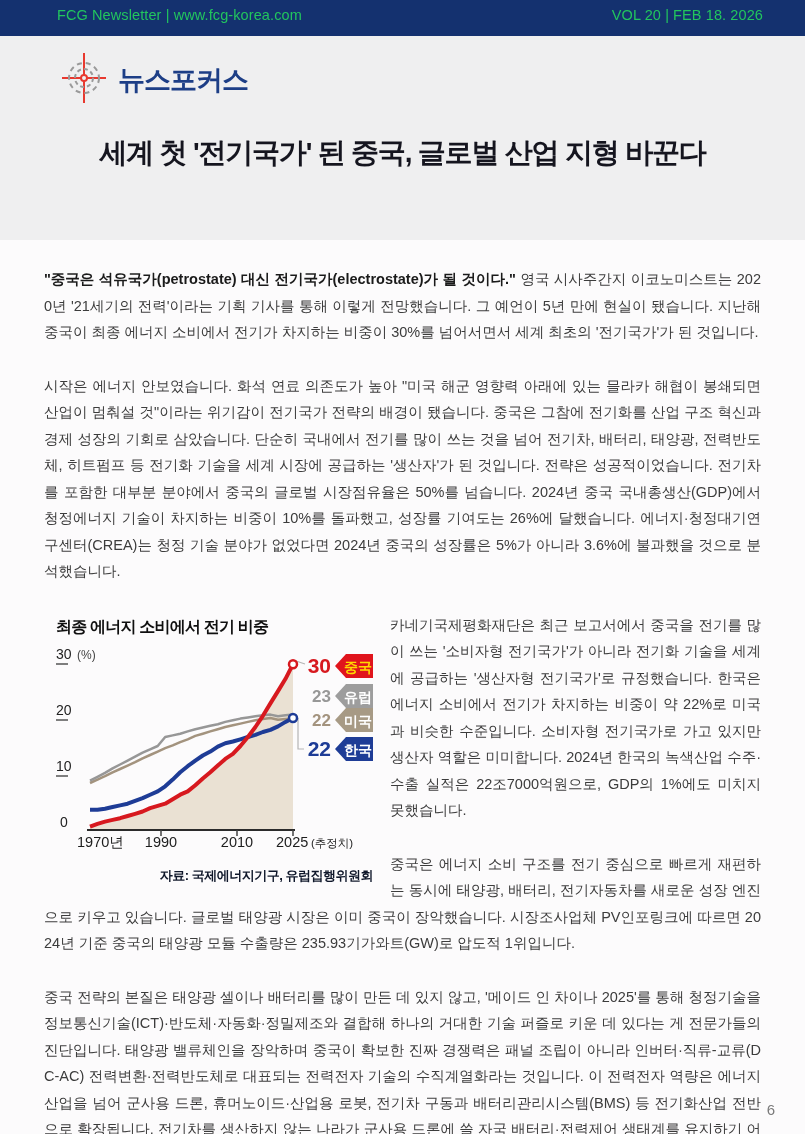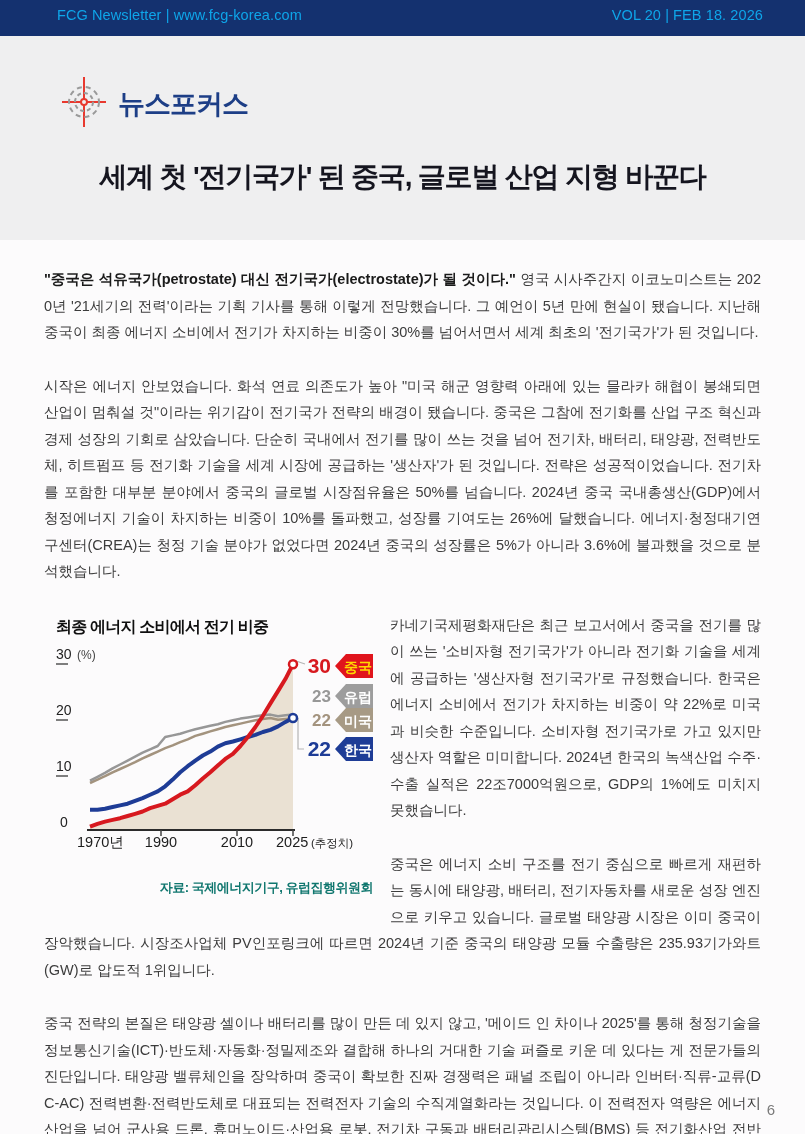--- a/index.html
+++ b/index.html
@@ -7,32 +7,32 @@
   body {
     height:1134px;
     background:#fcfbfc;
     font-family:"Liberation Sans","DejaVu Sans",sans-serif;
     position:relative;
     overflow:hidden;
   }
   .topbar {
     height:36px;
     background:#14316f;
-    color:#0ea5e9;
+    color:#22c55e;
     display:flex;
     align-items:center;
     justify-content:space-between;
     padding:0 42px 6px 57px;
     font-size:14.5px;
     letter-spacing:0.1px;
   }
   .masthead {
     height:204px;
     background:#efeff0;
-    padding:40px 0 0 60px;
+    padding:16px 0 0 60px;
   }
   .logo-row { display:flex; align-items:center; gap:10px; }
   .logo-text {
     color:#1d3e86;
     font-size:27px;
     font-weight:bold;
     letter-spacing:-1px;
   }
   .headline {
     margin-top:26px;
@@ -63,23 +63,23 @@
     font-weight:800;
     color:#0f0f0f;
     letter-spacing:-0.8px;
     margin:0 0 6px 1px;
     text-align:left;
   }
   .chart-source {
     text-align:right;
     font-size:13px;
     font-weight:bold;
-    color:#0f766e;
+    color:#0f172a;
     letter-spacing:-0.5px;
-    margin-top:14px;
+    margin-top:2px;
   }
   svg text { font-family:"Liberation Sans","DejaVu Sans",sans-serif; }
   .page-num {
     position:absolute;
     right:30px;
     bottom:16px;
     font-size:15px;
     color:#7a7a7a;
   }
 </style>

